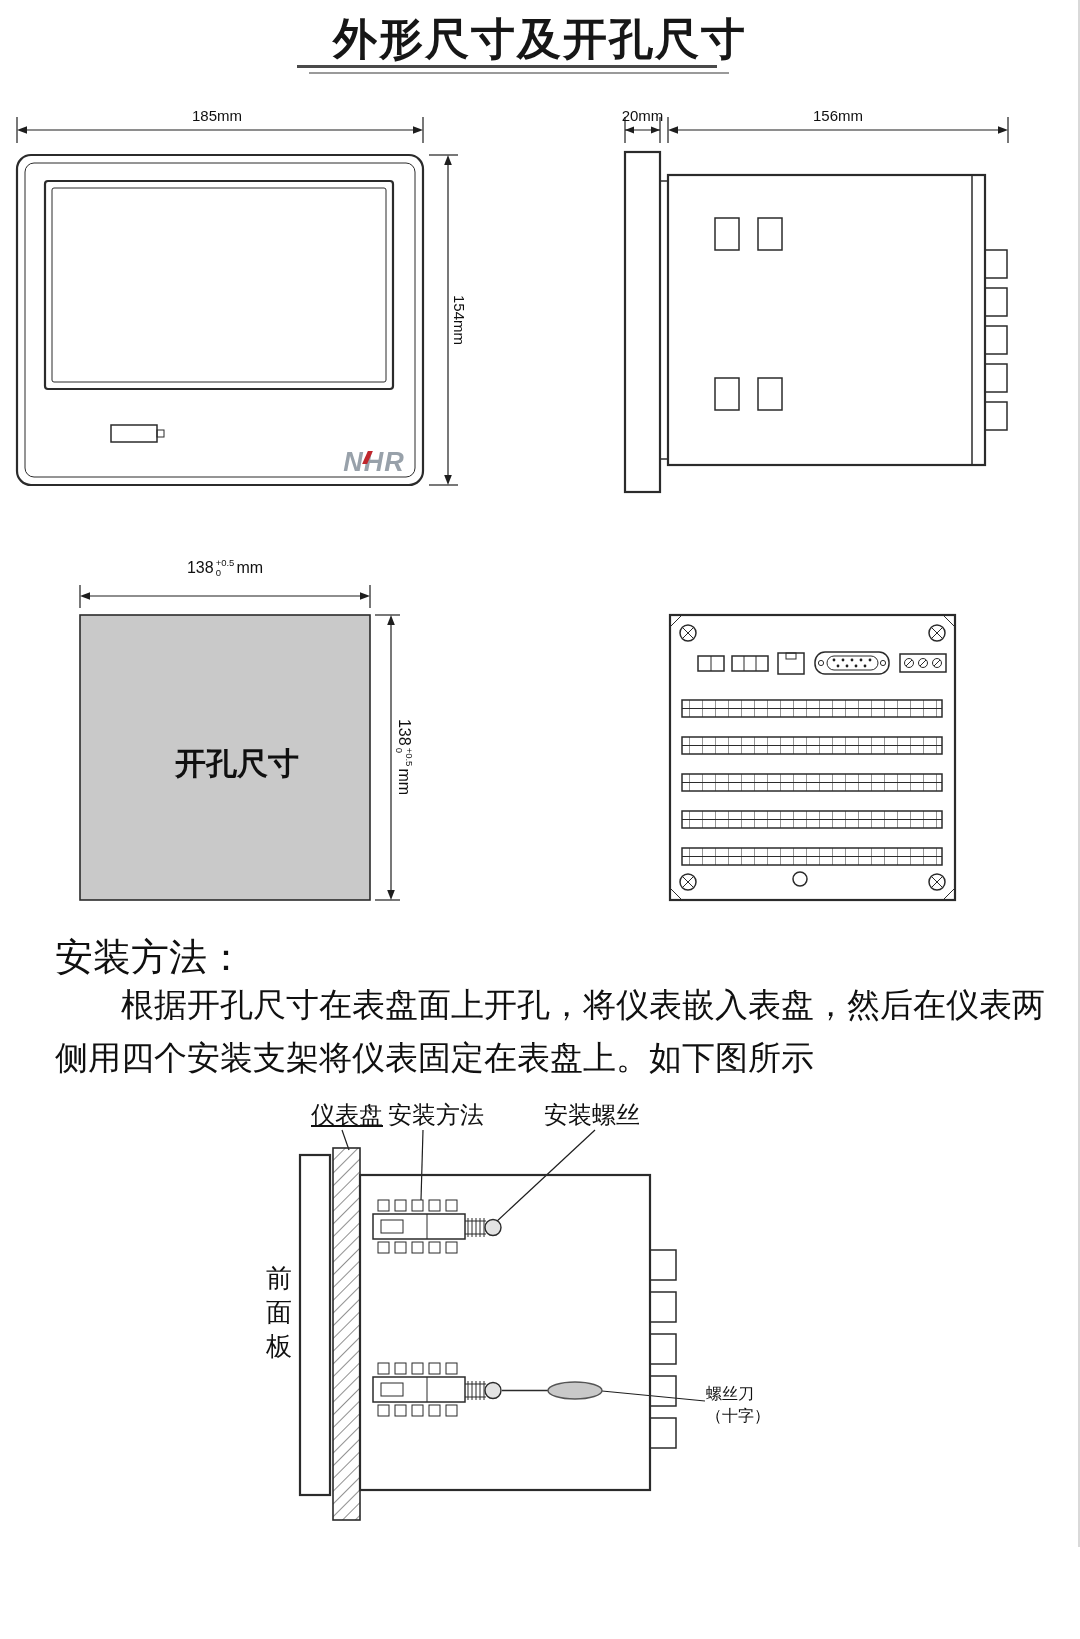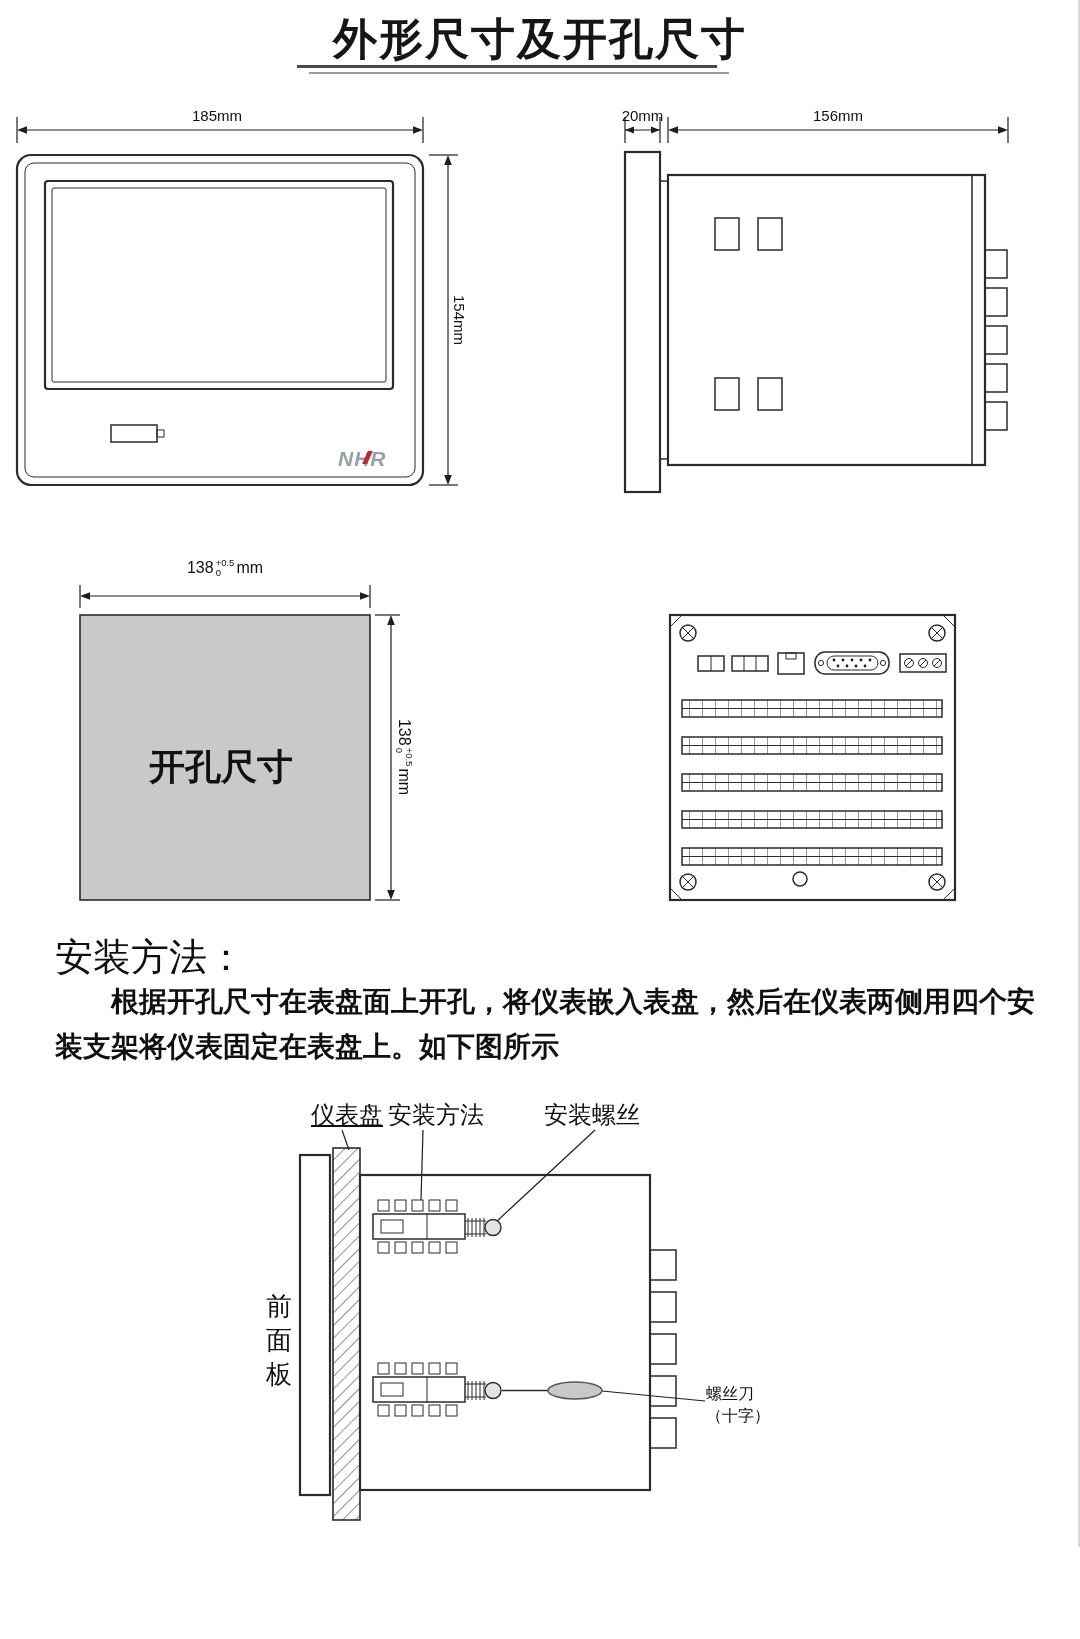--- a/index.html
+++ b/index.html
@@ -11,27 +11,27 @@
   .dim{stroke:#1e1e1e;stroke-width:1.2;fill:none;}
   .arr{fill:#1e1e1e;stroke:none;}
   .title{position:absolute;top:10px;left:0;width:100%;text-align:center;font-size:44px;font-weight:bold;letter-spacing:2px;color:#161616;}
   .tl1{position:absolute;top:65px;left:297px;width:420px;height:3px;background:#4a4a4a;}
   .tl2{position:absolute;top:72px;left:309px;width:420px;height:2px;background:#9a9a9a;}
   .dimlab{position:absolute;font-size:15px;color:#101010;text-align:center;white-space:nowrap;}
   .rotlab{transform:translate(-50%,-50%) rotate(90deg);}
   .tolwrap{position:absolute;display:flex;align-items:center;justify-content:center;font-size:16px;color:#101010;white-space:nowrap;}
   .tol{display:inline-flex;flex-direction:column;align-items:flex-start;line-height:1.05;font-size:9.5px;margin:0 2px;}
   .cjk{font-family:"Liberation Serif","DejaVu Serif",serif;color:#101010;}
-  .cutout-label{position:absolute;left:81px;top:743px;width:280px;text-align:center;font-size:36px;font-weight:bold;}
+  .cutout-label{position:absolute;left:97px;top:743px;width:280px;text-align:center;font-size:31px;font-weight:bold;}
   .install-heading{position:absolute;left:55px;top:932px;font-size:38px;}
-  .install-body{position:absolute;left:55px;top:979px;width:998px;font-size:28px;line-height:1.62;text-indent:2em;font-weight:bold;}
+  .install-body{position:absolute;left:55px;top:979px;width:998px;font-size:33px;line-height:1.62;text-indent:2em;}
   .fig-label{position:absolute;font-size:24px;white-space:nowrap;}
-  .vlabel{position:absolute;width:1.15em;text-align:center;font-size:26px;line-height:1.3;word-break:break-all;white-space:normal;margin-top:28px;}
+  .vlabel{position:absolute;width:1.15em;text-align:center;font-size:26px;line-height:1.3;word-break:break-all;white-space:normal;}
   .sdlabel{position:absolute;font-size:16px;line-height:1.35;}
-  .logo{position:absolute;left:338px;top:447px;width:72px;text-align:left;font-weight:bold;font-style:italic;font-size:21px;color:#98a1aa;letter-spacing:1px;}
+  .logo{position:absolute;left:338px;top:447px;width:72px;text-align:center;font-weight:bold;font-style:italic;font-size:27px;color:#98a1aa;letter-spacing:1px;}
   .logo-red{position:absolute;right:40px;top:4px;width:5px;height:13px;background:#c0272d;transform:skewX(-24deg);}
   .page-edge{position:absolute;right:0;top:0;width:2px;height:100%;background:#d9d9d9;}
 </style>
 </head>
 <body>
 
 <div class="page">
 
   <div class="title">外形尺寸及开孔尺寸</div>
   <div class="tl1"></div>

